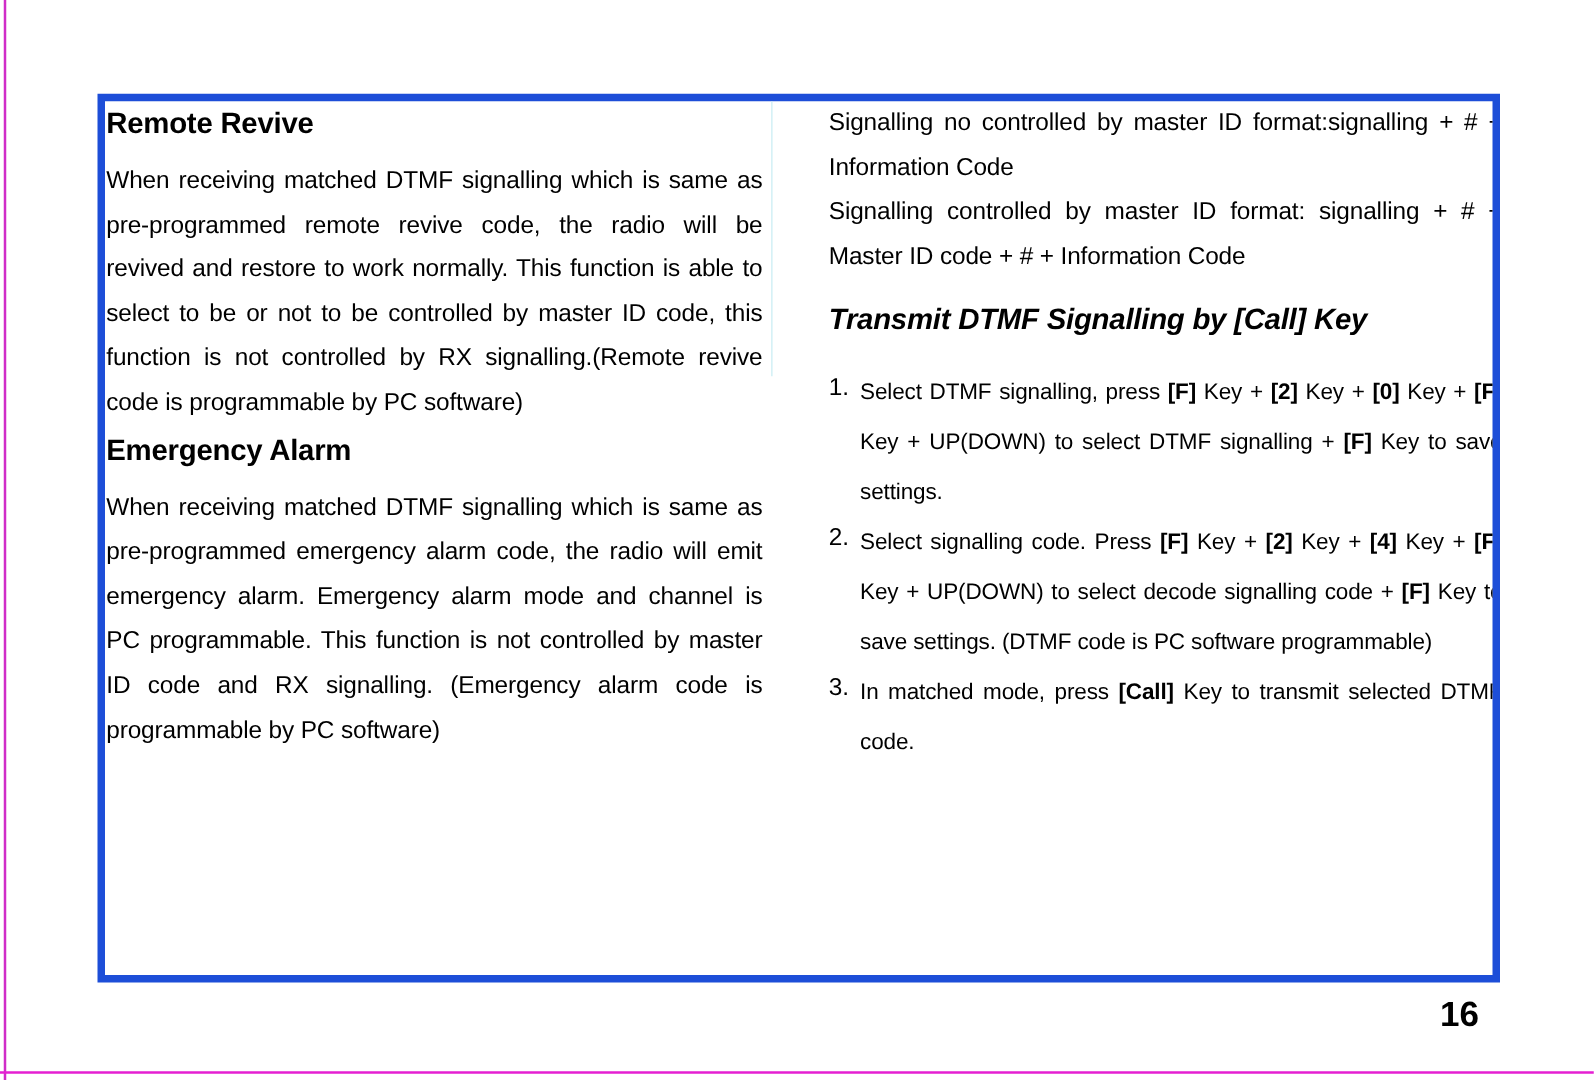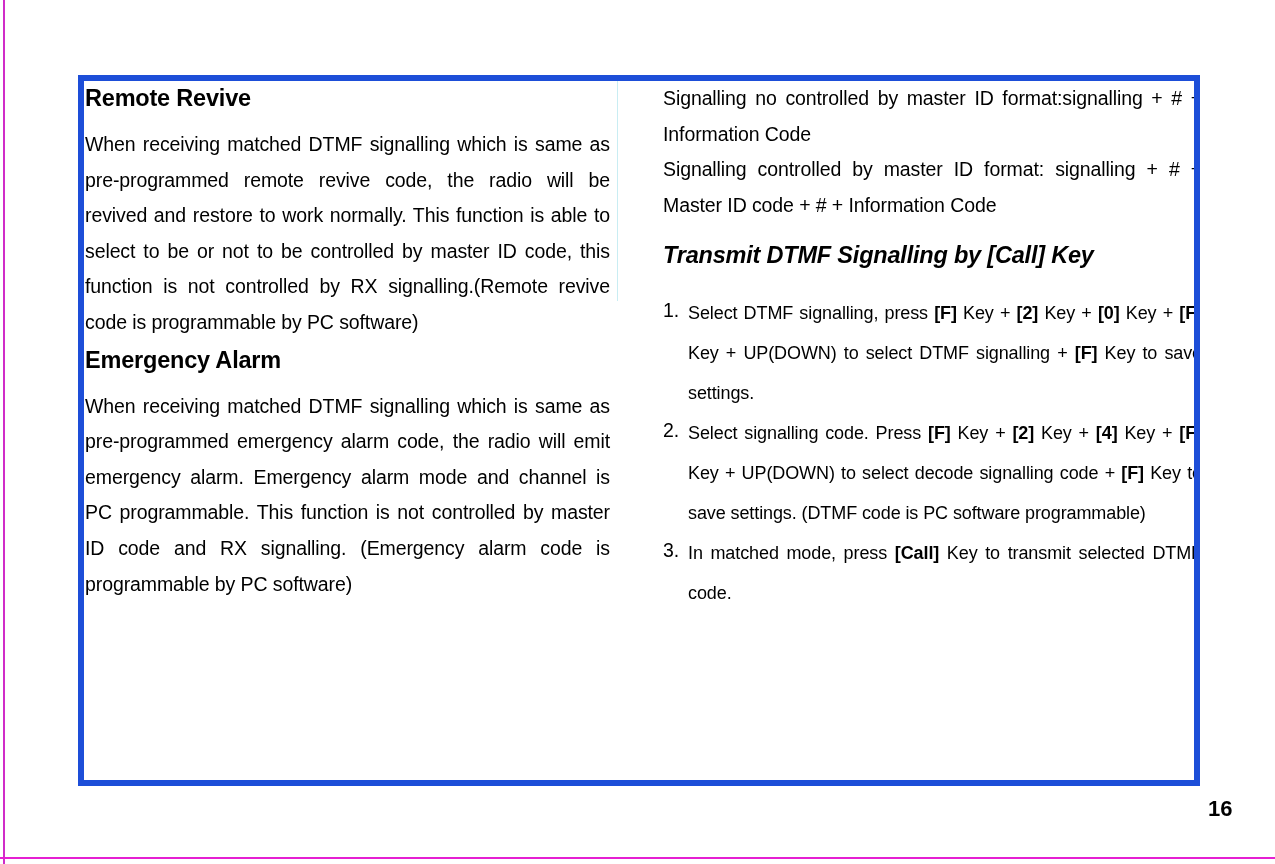--- a/index.html
+++ b/index.html
@@ -94,22 +94,22 @@
     font-size: 18px;
     line-height: 40px;
     text-align: justify;
     letter-spacing: -0.1px;
   }
   .step-body b {
     font-weight: bold;
   }
   .page-number {
     position: absolute;
-    left: 1208px; top: 796px;
-    font-size: 22px;
+    left: 1152px; top: 796px;
+    font-size: 28px;
     font-weight: bold;
   }
 </style>
 </head>
 <body>
 
 <div class="edge-left"></div>
 <div class="edge-bottom"></div>
 
 <div class="content-box">

